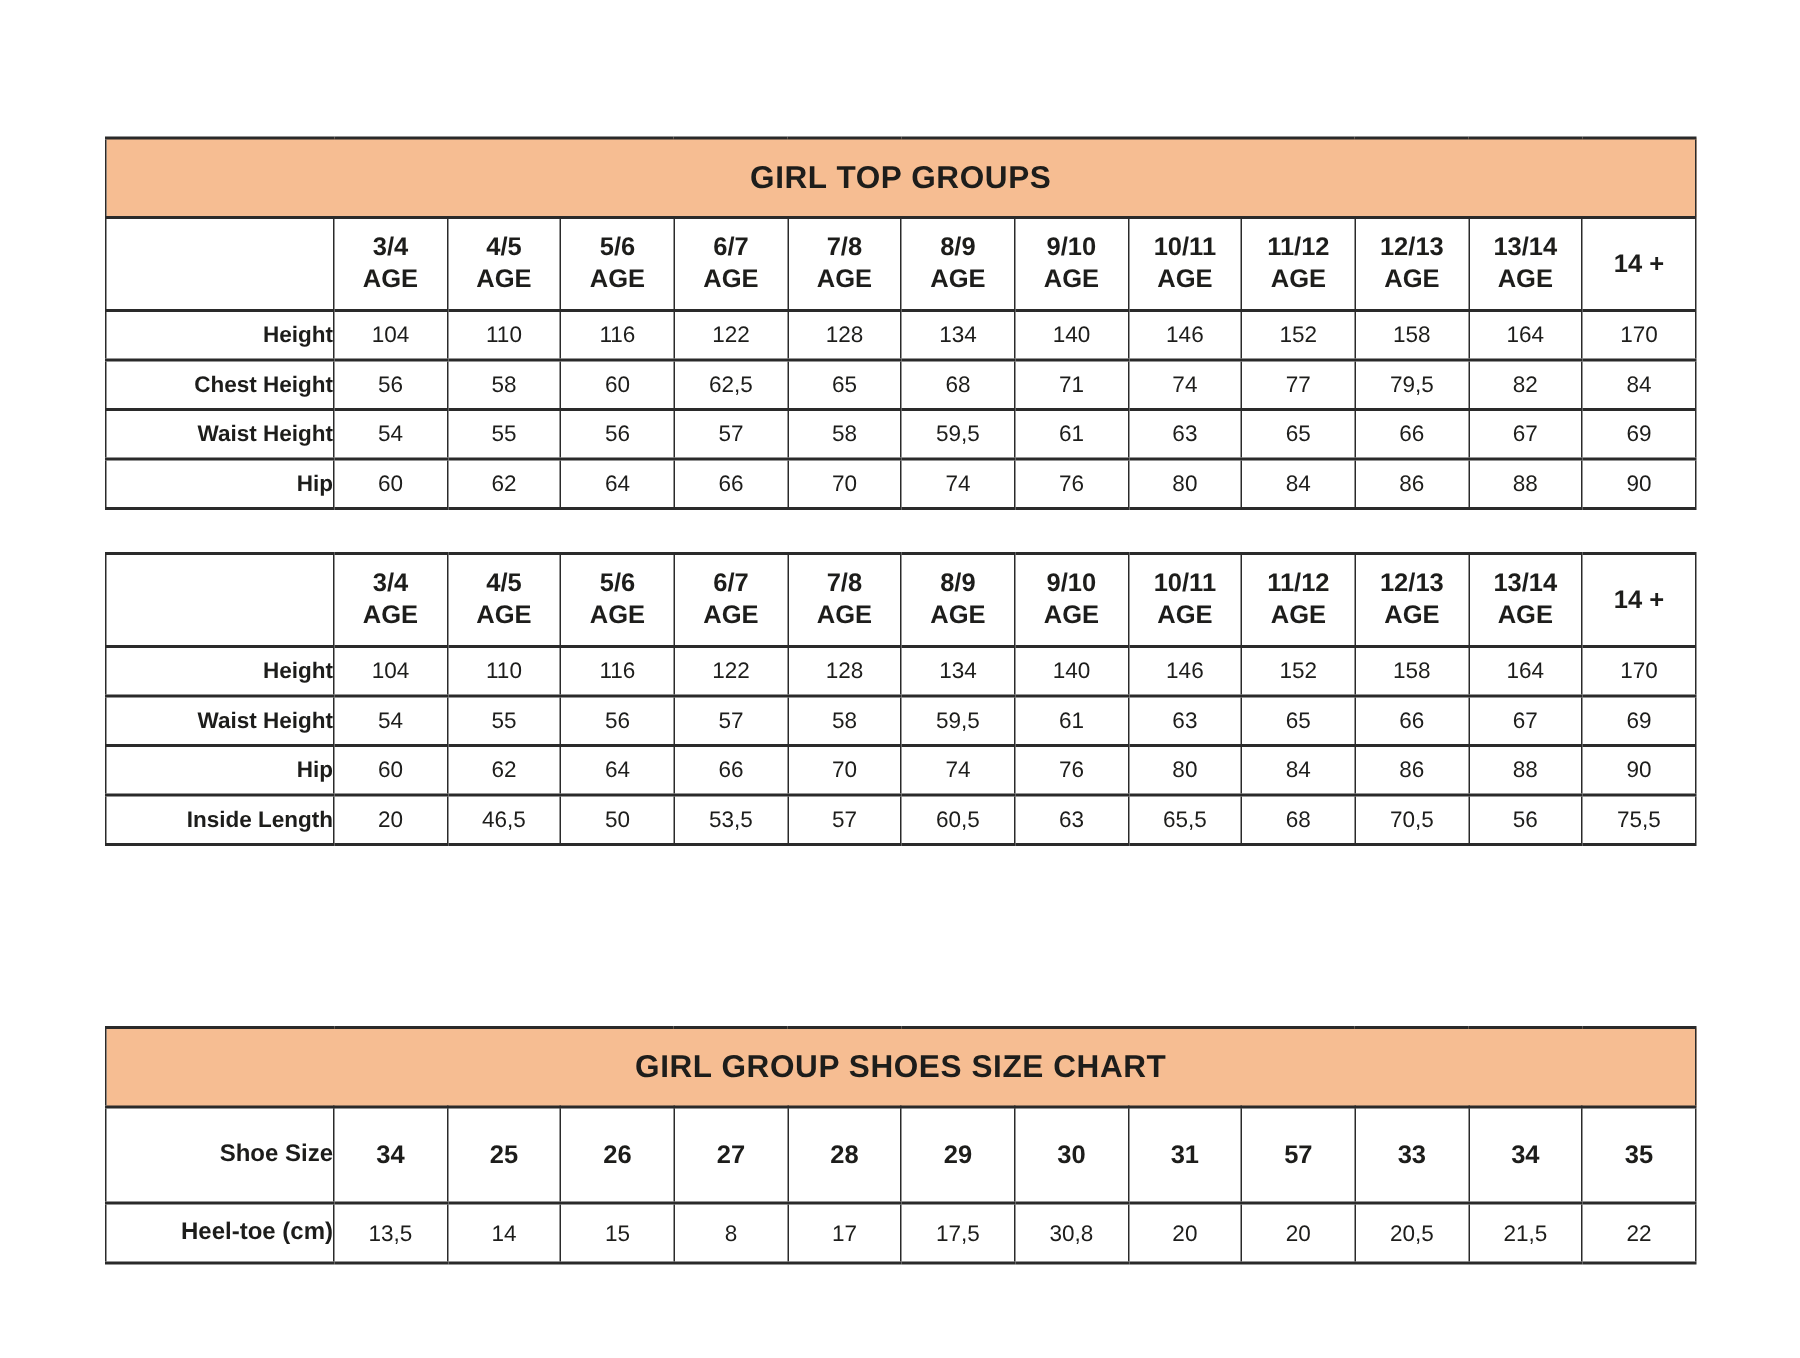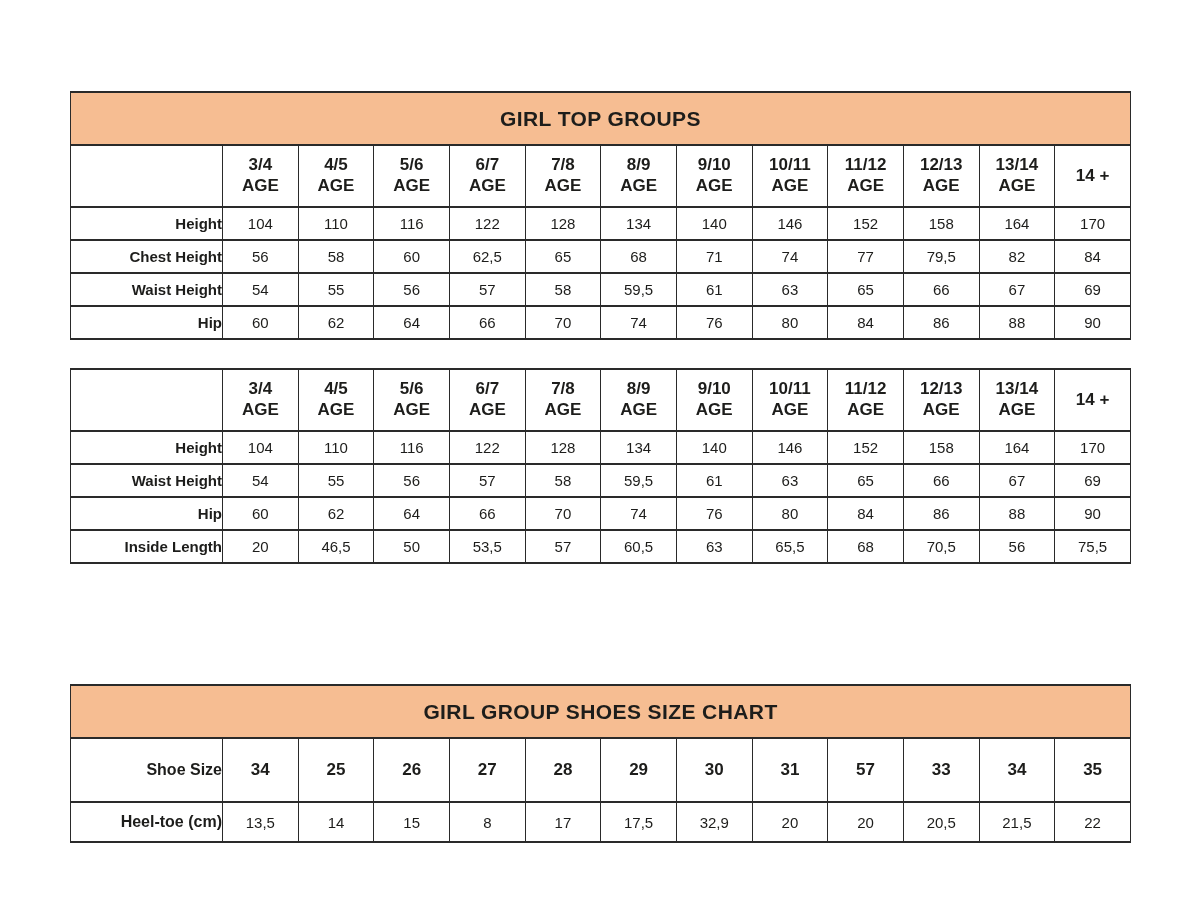--- a/index.html
+++ b/index.html
@@ -359,21 +359,21 @@
             <td class="value-cell bold-value">35</td>
           </tr>
           <tr>
             <td class="row-label">Heel-toe (cm)</td>
             <td class="value-cell">13,5</td>
             <td class="value-cell">14</td>
             <td class="value-cell">15</td>
             <td class="value-cell">8</td>
             <td class="value-cell">17</td>
             <td class="value-cell">17,5</td>
-            <td class="value-cell">32,9</td>
+            <td class="value-cell">30,8</td>
             <td class="value-cell">20</td>
             <td class="value-cell">20</td>
             <td class="value-cell">20,5</td>
             <td class="value-cell">21,5</td>
             <td class="value-cell">22</td>
           </tr>
         </tbody>
     </table>
   </div>
 

